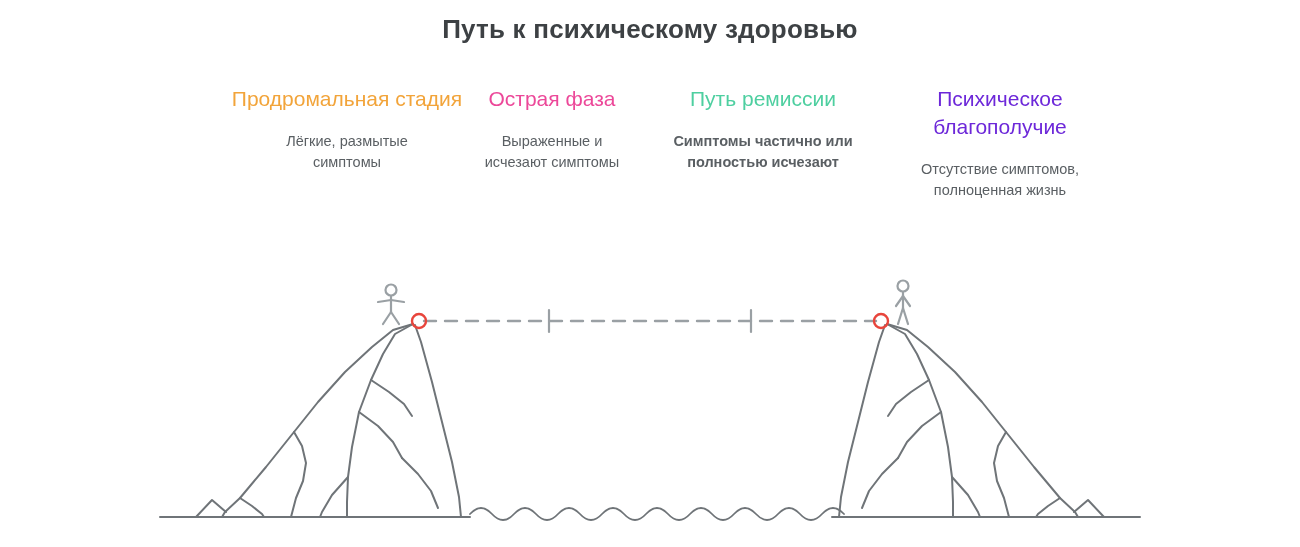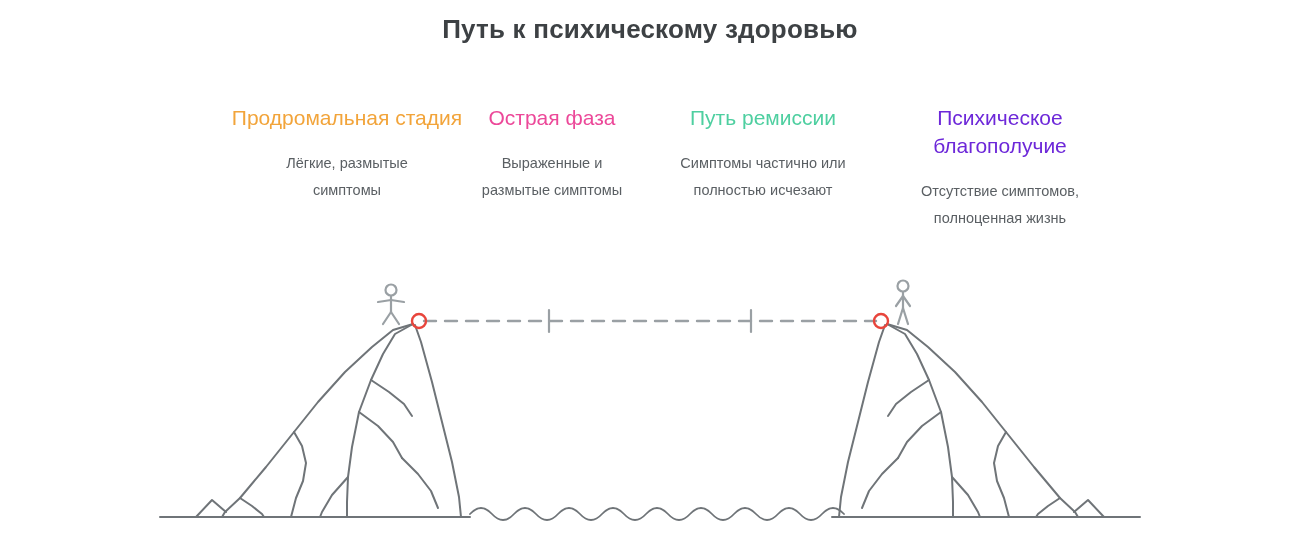--- a/index.html
+++ b/index.html
@@ -27,42 +27,42 @@
     left: 0;
     width: 1300px;
     text-align: center;
     font-size: 26px;
     font-weight: bold;
     color: #3d4144;
     letter-spacing: 0.2px;
   }
   .stage-col {
     position: absolute;
-    top: 104px;
+    top: 85px;
     text-align: center;
   }
   .stage-heading {
     font-size: 21px;
     line-height: 28px;
     font-weight: normal;
   }
   .stage-desc {
     margin-top: 18px;
     font-size: 14.5px;
-    line-height: 27px;
+    line-height: 21px;
     color: #5a5f63;
   }
   #col0 { left: 218px; width: 258px; }
   #col1 { left: 452px; width: 200px; }
   #col2 { left: 650px; width: 226px; }
   #col3 { left: 874px; width: 252px; }
 
   #col0 .stage-desc { padding: 0 38px; }
   #col1 .stage-desc { padding: 0 26px; }
-  #col2 .stage-desc { padding: 0 8px; }
+  #col2 .stage-desc { padding: 0 8px; font-weight: bold; }
   #col3 .stage-desc { padding: 0 14px; }
 
   #scene {
     position: absolute;
     left: 0;
     top: 262px;
     width: 1300px;
     height: 285px;
   }
 </style>
@@ -73,21 +73,21 @@
 
   <div id="title">Путь к психическому здоровью</div>
 
   <div class="stage-col" id="col0">
     <div class="stage-heading" style="color:#f2a43a">Продромальная стадия</div>
     <div class="stage-desc">Лёгкие, размытые симптомы</div>
   </div>
 
   <div class="stage-col" id="col1">
     <div class="stage-heading" style="color:#ec4899">Острая фаза</div>
-    <div class="stage-desc">Выраженные и размытые симптомы</div>
+    <div class="stage-desc">Выраженные и исчезают симптомы</div>
   </div>
 
   <div class="stage-col" id="col2">
     <div class="stage-heading" style="color:#4ecfa0">Путь ремиссии</div>
     <div class="stage-desc">Симптомы частично или полностью исчезают</div>
   </div>
 
   <div class="stage-col" id="col3">
     <div class="stage-heading" style="color:#6d28d9">Психическое благополучие</div>
     <div class="stage-desc">Отсутствие симптомов, полноценная жизнь</div>

